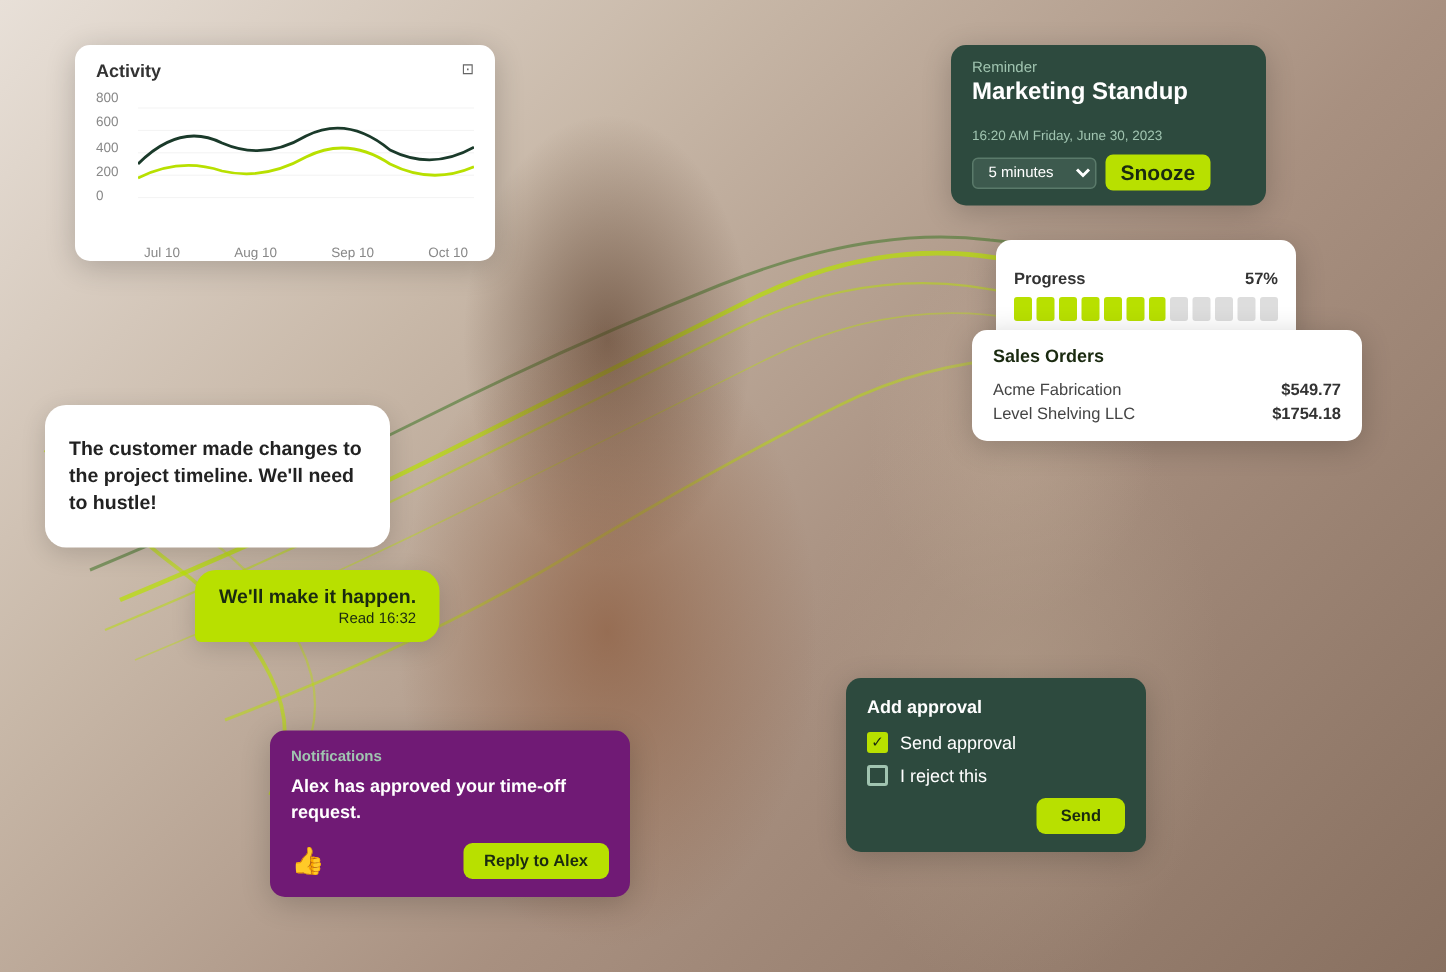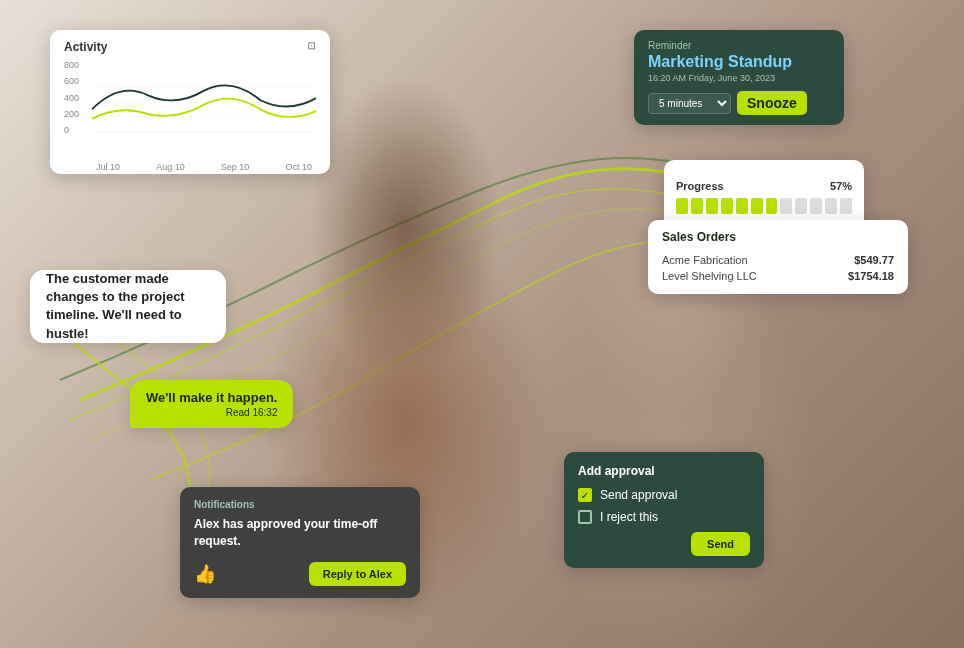--- a/index.html
+++ b/index.html
@@ -101,22 +101,22 @@
 
     .reminder-label {
       font-size: 10px;
       color: #a0c4b0;
       margin-bottom: 2px;
     }
 
     .reminder-title {
       font-size: 16px;
       font-weight: 700;
-      color: #7dd3fc;
-      margin-bottom: 2px;
+      color: #ffffff;
+      margin-bottom: 14px;
     }
 
     .reminder-date {
       font-size: 9px;
       color: #a0c4b0;
       margin-bottom: 8px;
     }
 
     .reminder-controls {
       display: flex;
@@ -221,22 +221,22 @@
       font-weight: 600;
     }
 
     
     .chat-customer {
       position: absolute;
       top: 270px;
       left: 30px;
       background: #fff;
       border-radius: 14px;
-      padding: 0 16px;
-      width: 196px;
+      padding: 20px 16px;
+      width: 230px;
       box-shadow: 0 4px 16px rgba(0,0,0,0.15);
       z-index: 10;
       font-size: 13px;
       font-weight: 700;
       color: #222;
       line-height: 1.4;
     }
 
     .chat-response-bubble {
       position: absolute;
@@ -261,21 +261,21 @@
       text-align: right;
       margin-top: 2px;
     }
 
     
     .notification-card {
       bottom: 50px;
       left: 180px;
       width: 240px;
       padding: 12px 14px;
-      background: #404040;
+      background: #701a75;
       color: #fff;
     }
 
     .notification-label {
       font-size: 10px;
       color: #a0c4b0;
       font-weight: 600;
       margin-bottom: 6px;
     }
 

